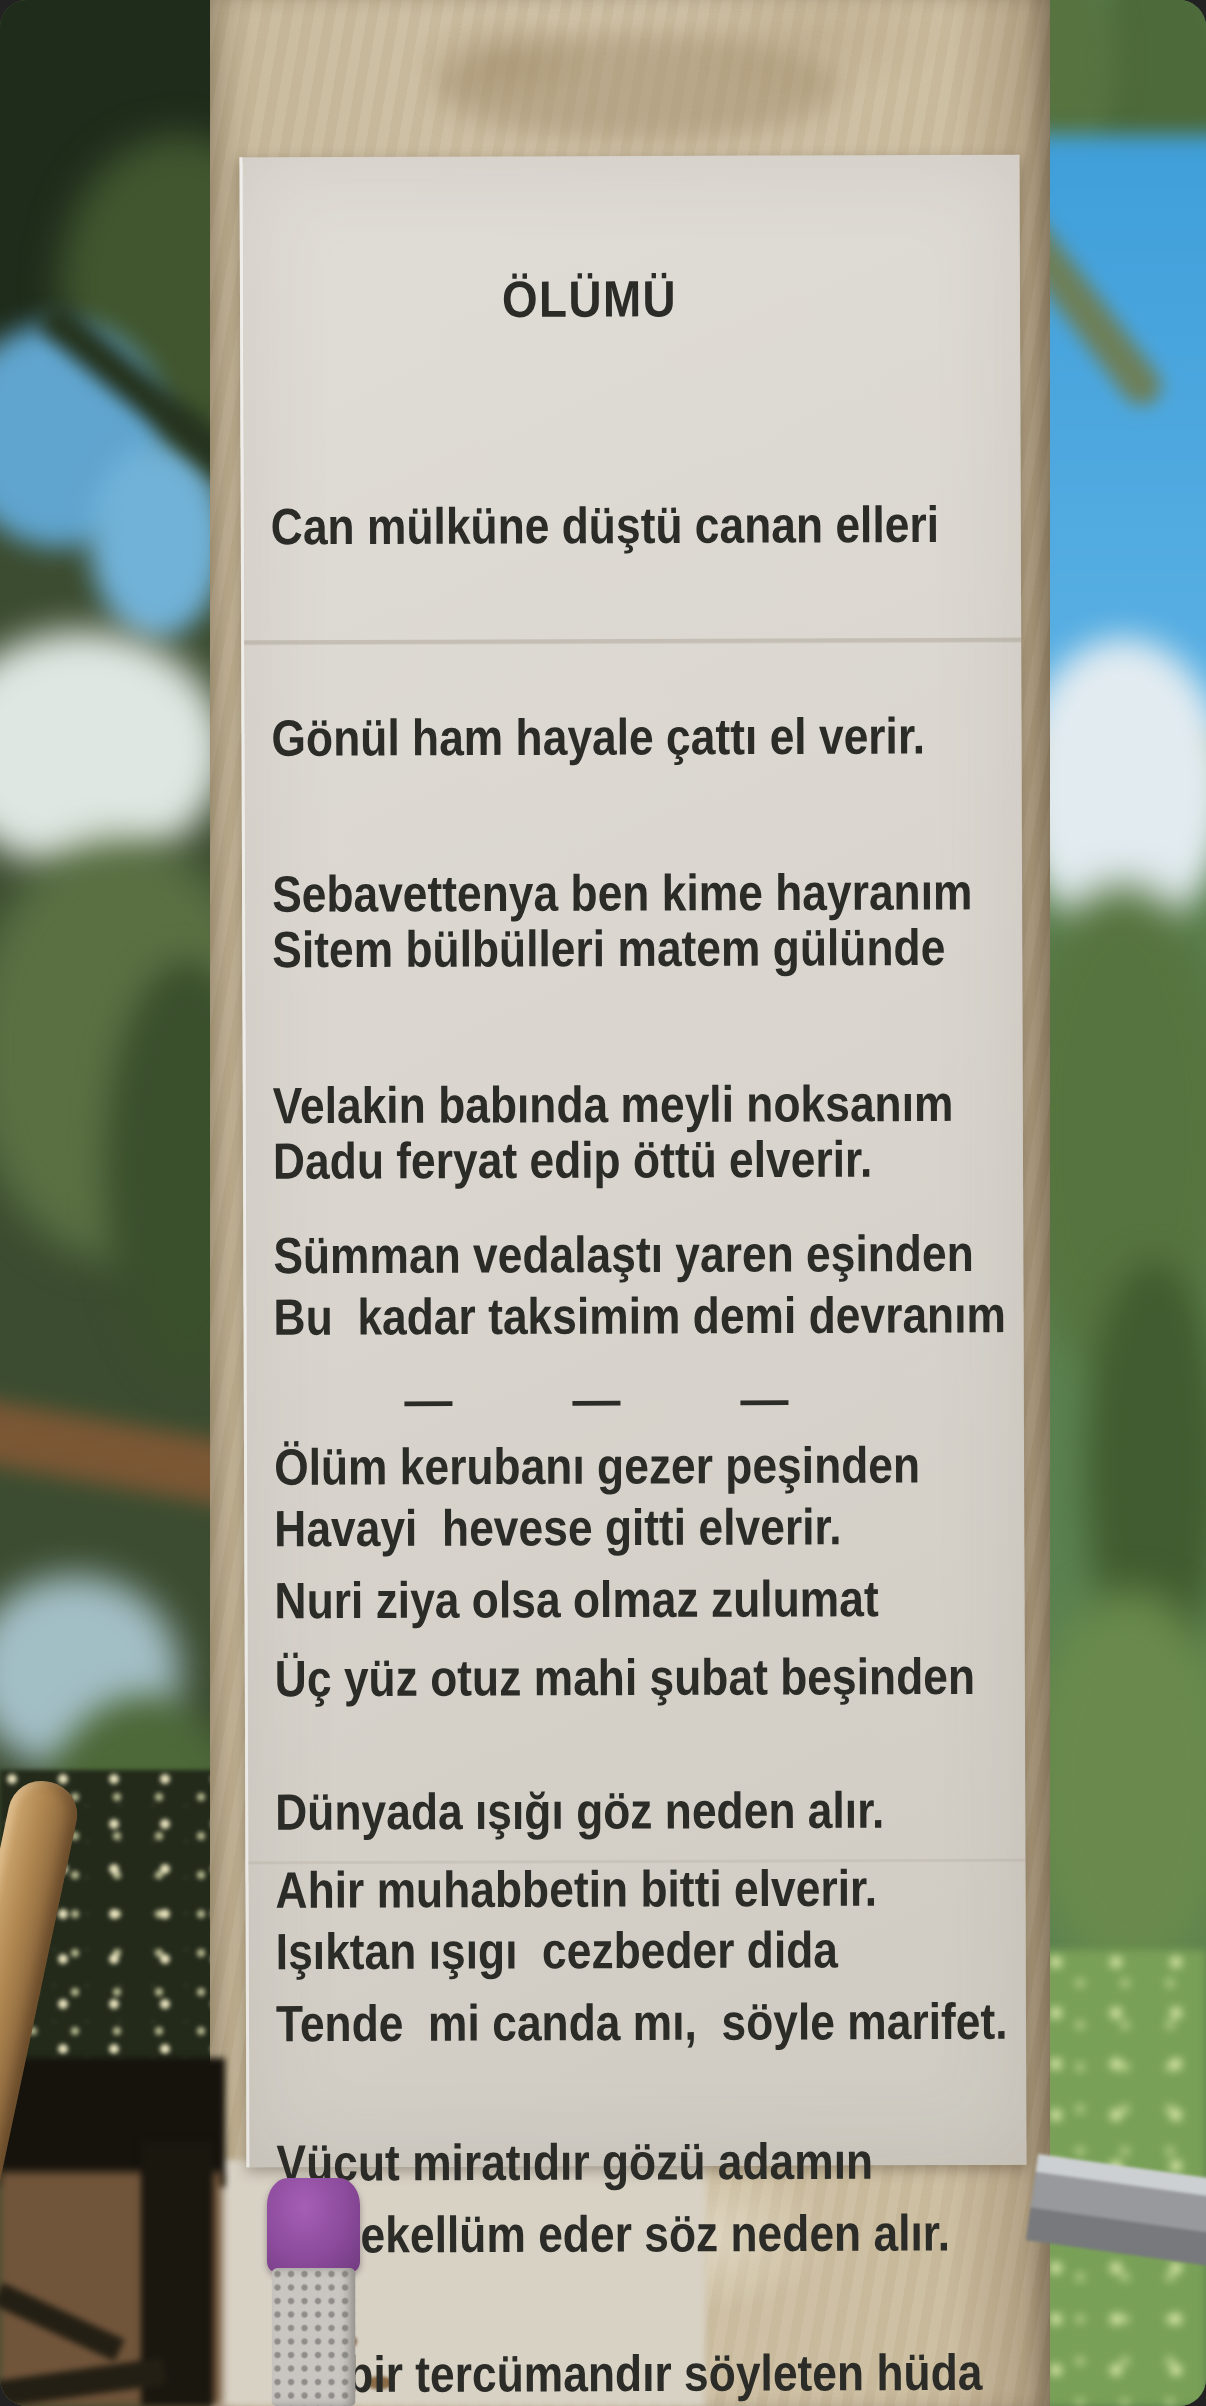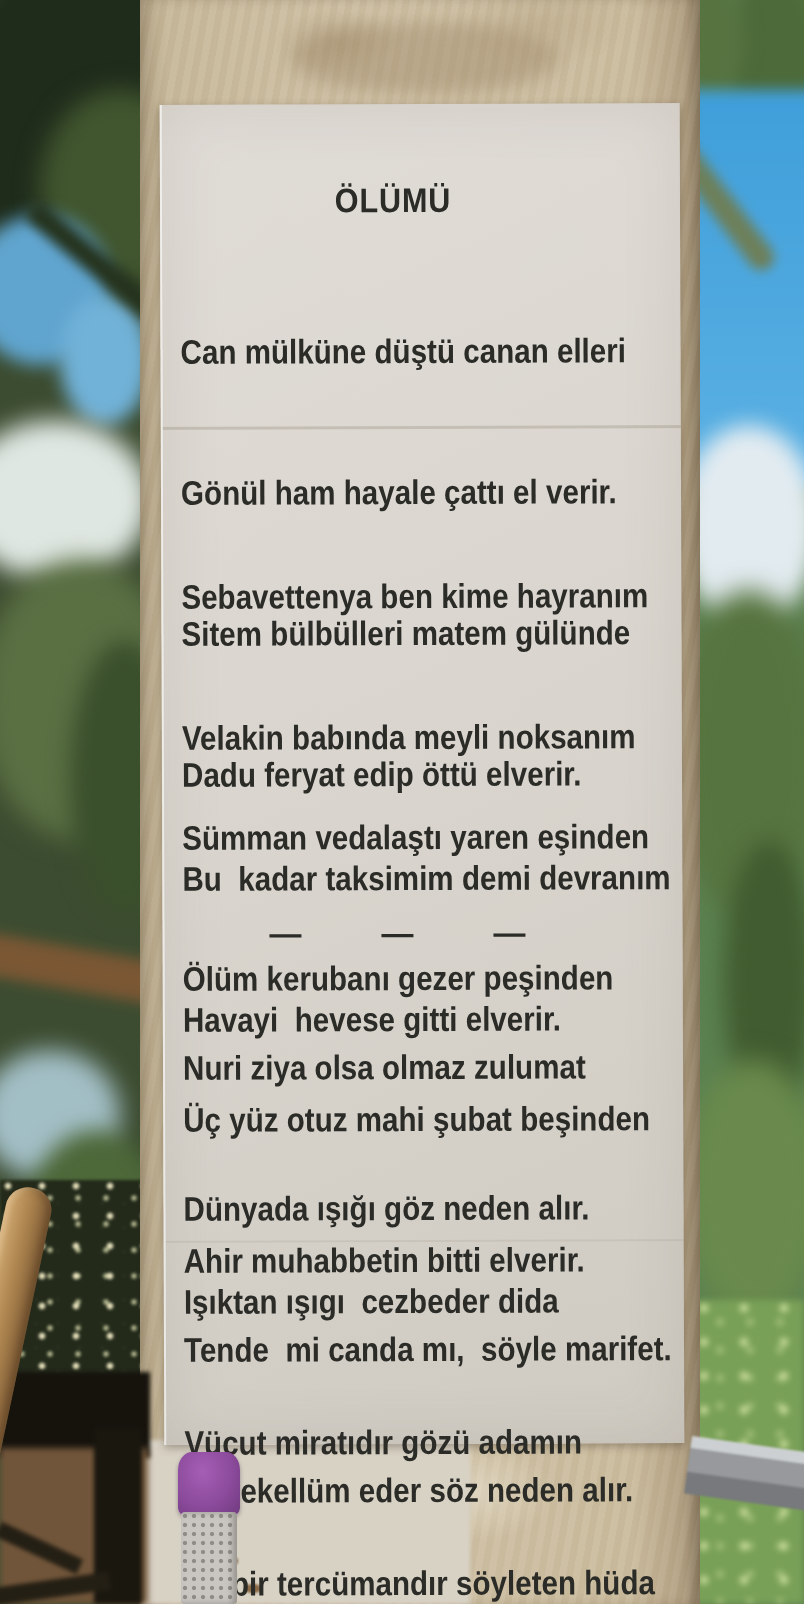--- a/index.html
+++ b/index.html
@@ -1,17 +1,17 @@
 <!DOCTYPE html>
 <html><head>
 <meta charset="utf-8">
 <style>
   html,body{margin:0;padding:0;background:#222;}
   .photo{position:relative;width:804px;height:1604px;overflow:hidden;
-         background:#4a5c3c;font-family:"Liberation Sans",sans-serif;}
+         background:#4a5c3c;font-family:"Liberation Sans",sans-serif;border-radius:18px;}
   .photo *{position:absolute;box-sizing:border-box;}
 
   
   .bg{top:0;height:1604px;overflow:hidden;z-index:1;}
   .bg-left{left:0;width:164px;background:#3c4c30;}
   .bg-right{left:694px;width:110px;background:#5b8150;}
   .blob{border-radius:50%;}
 
   .b-fol-top{left:-50px;top:-60px;width:300px;height:340px;background:#1f2c1b;filter:blur(10px);}
   .b-fol-mid{left:40px;top:90px;width:160px;height:200px;background:#41562f;filter:blur(12px);}

